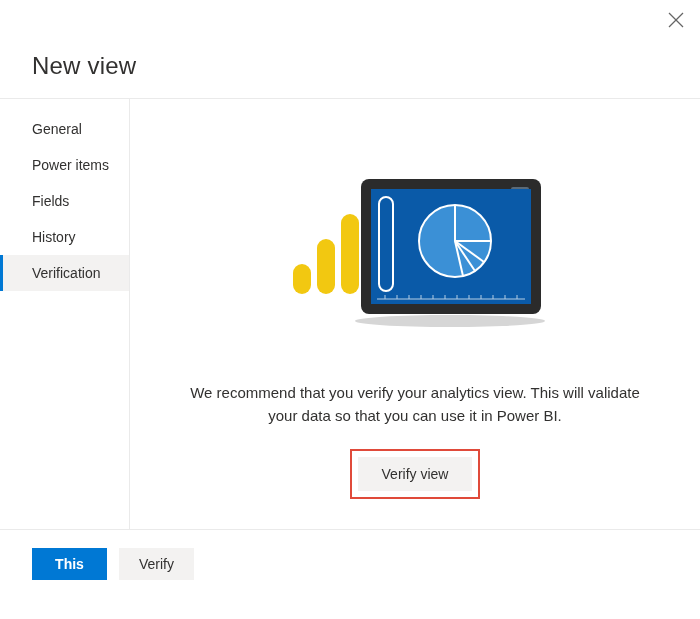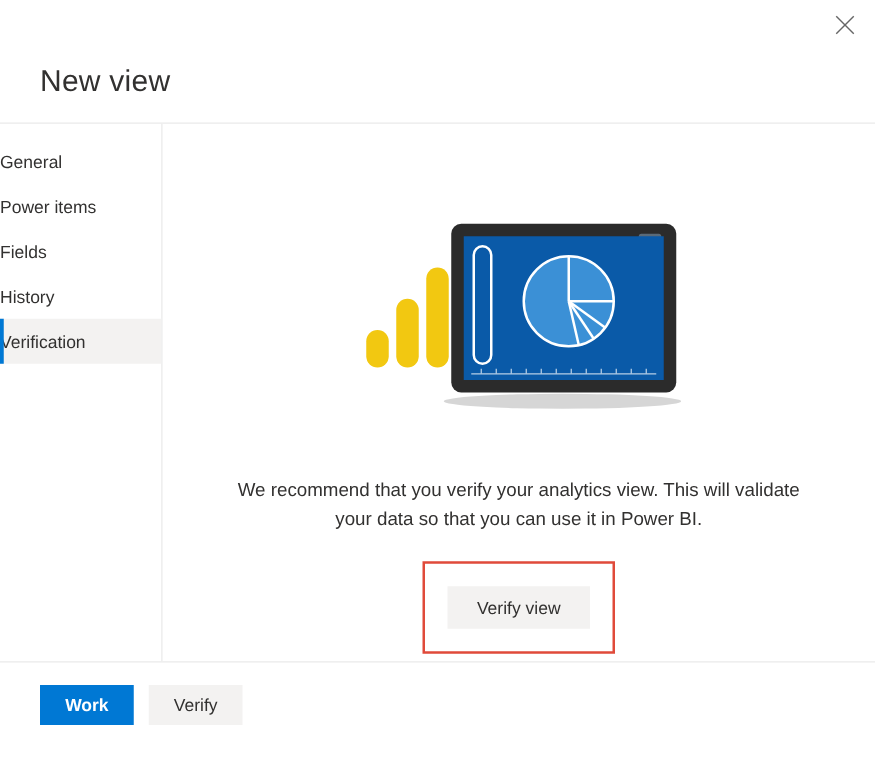--- a/index.html
+++ b/index.html
@@ -56,20 +56,21 @@
   .sidebar {
     width: 130px;
     flex: 0 0 130px;
     border-right: 1px solid #eaeaea;
     padding-top: 12px;
     position: relative;
   }
   .sidebar-item {
     height: 36px;
     line-height: 36px;
+    padding-left: 32px;
     font-size: 14px;
     color: #323130;
     cursor: pointer;
     position: relative;
   }
   .sidebar-item.selected {
     background: #f3f2f1;
   }
   .sidebar-item.selected::before {
     content: "";
@@ -93,21 +94,21 @@
   }
   .recommend {
     font-size: 15px;
     color: #323130;
     line-height: 1.5;
     max-width: 450px;
     margin: 10px auto 22px auto;
   }
   .verify-wrap {
     display: inline-block;
-    padding: 18px;
+    padding: 6px;
     border: 2px solid #e04a3a;
   }
   .verify-btn {
     background: #f3f2f1;
     border: none;
     padding: 9px 24px;
     font-size: 14px;
     color: #323130;
     cursor: pointer;
     font-family: inherit;
@@ -229,17 +230,17 @@
 
       <div class="verify-wrap">
         <button class="verify-btn">Verify view</button>
       </div>
 
     </div>
 
   </div>
 
   <div class="footer">
-    <button class="btn btn-primary">Work</button>
+    <button class="btn btn-primary">This</button>
     <button class="btn btn-default">Verify</button>
   </div>
 
 </div>
 
 </body></html>

